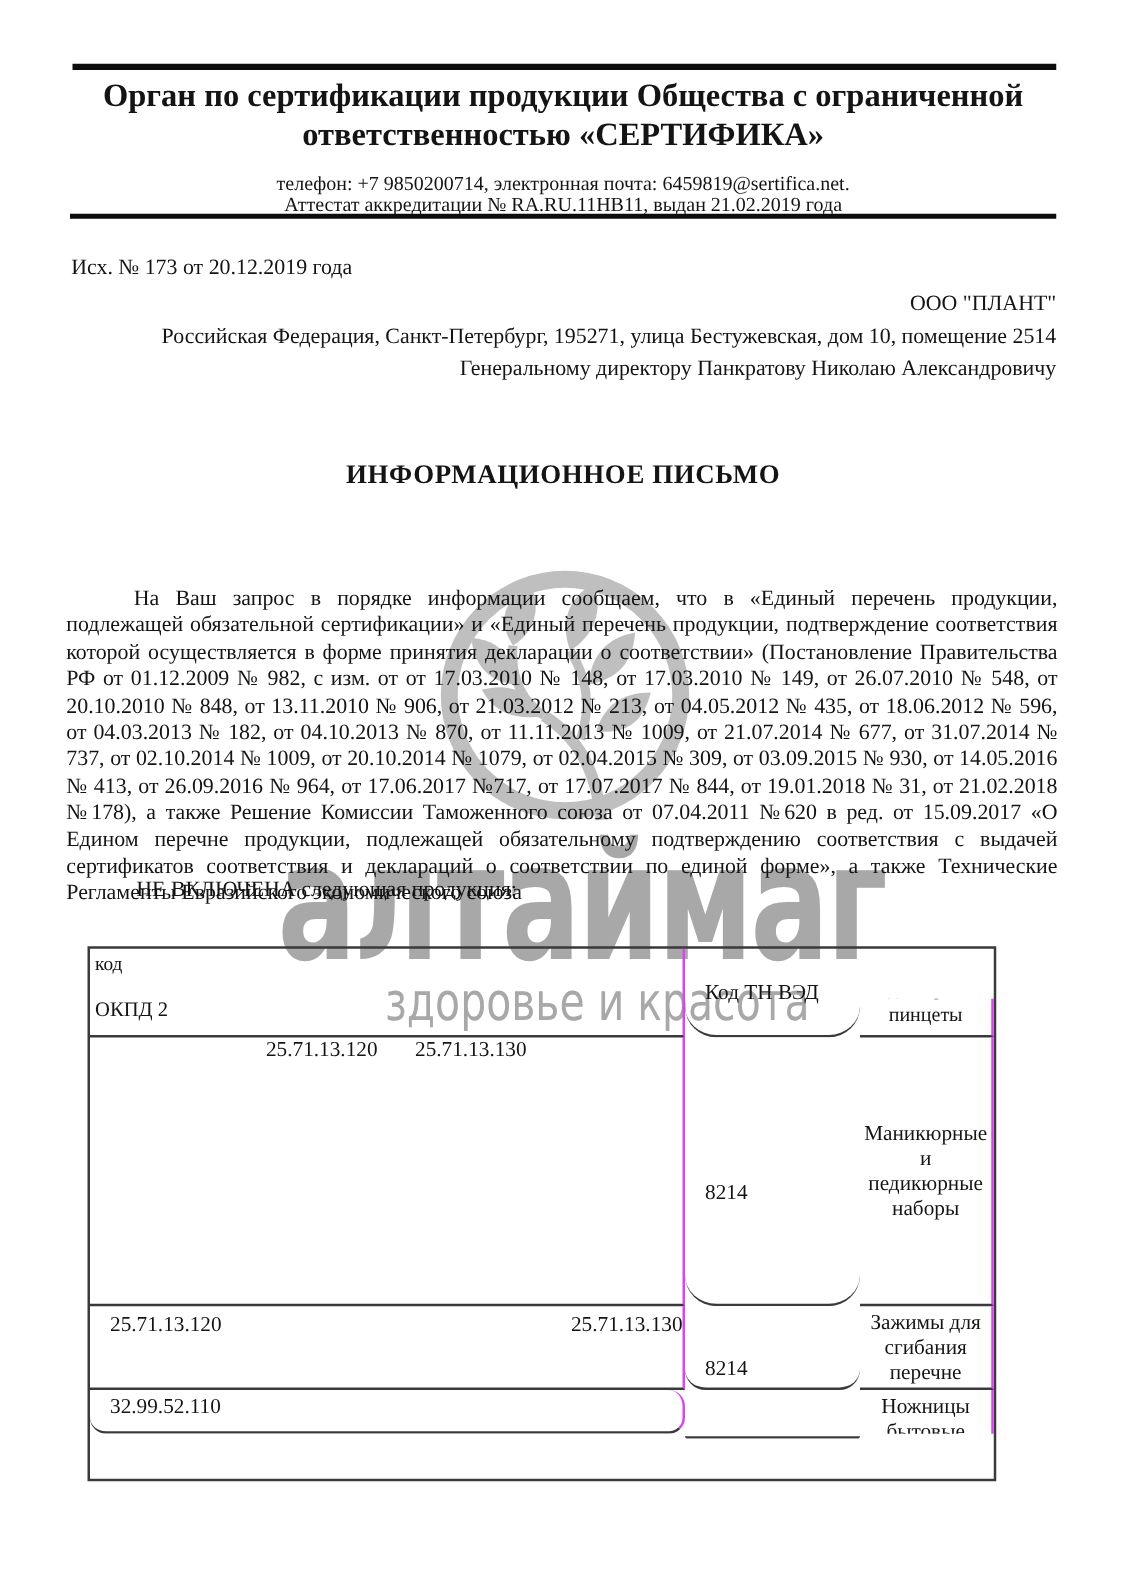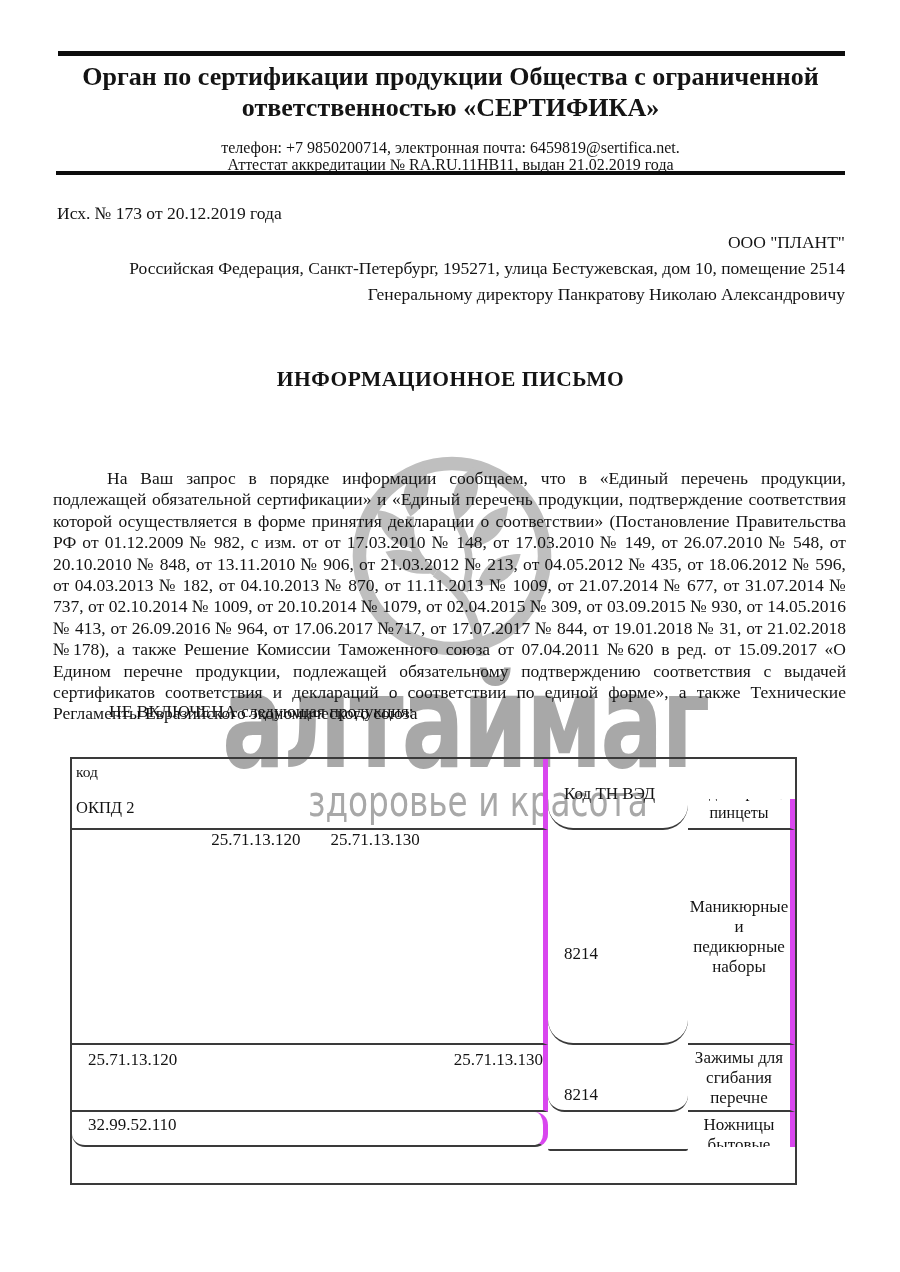--- a/index.html
+++ b/index.html
@@ -27,21 +27,21 @@
   .wm-brand{left:222px;top:660px;font-size:130px;line-height:125px;font-weight:bold;
             letter-spacing:-3px;transform:scaleX(.72);transform-origin:left top;}
   .wm-tagline{left:308px;top:781px;font-size:42px;line-height:42px;
               transform:scaleX(.78);transform-origin:left top;}
   .wm-plant{left:348px;top:452px;width:208px;height:208px;z-index:0;}
 
   
   .doc-table{left:70px;top:757px;width:723px;border:2px solid #3a3a3a;display:grid;
              grid-template-columns:476px 140px 1fr;
              grid-template-rows:71px 215px 67px 35px 36px;z-index:2;background:transparent;}
-  .cell{border-right:5px solid #d946ef;border-bottom:2px solid #3a3a3a;
+  .cell{border-right:2px solid #d946ef;border-bottom:2px solid #3a3a3a;
         font-size:17px;box-sizing:border-box;overflow:hidden;}
   .cell.lastcol{border-right:none;border-radius:25px;}
   .cell.lastrow{border-bottom:none;}
   .c-name{display:flex;align-items:center;justify-content:center;text-align:center;padding:0 6px;}
   .c-name.small{font-size:16px;line-height:20.8px;margin-top:40px;}
   .c-top{align-items:flex-start;padding-top:3px;}
   .h-name{display:flex;align-items:center;justify-content:center;font-weight:bold;}
   .h-okpd{display:flex;flex-direction:column;justify-content:space-between;
           padding:4px 4px 10px 4px;}
   .h-okpd .t{font-size:15.5px;}

